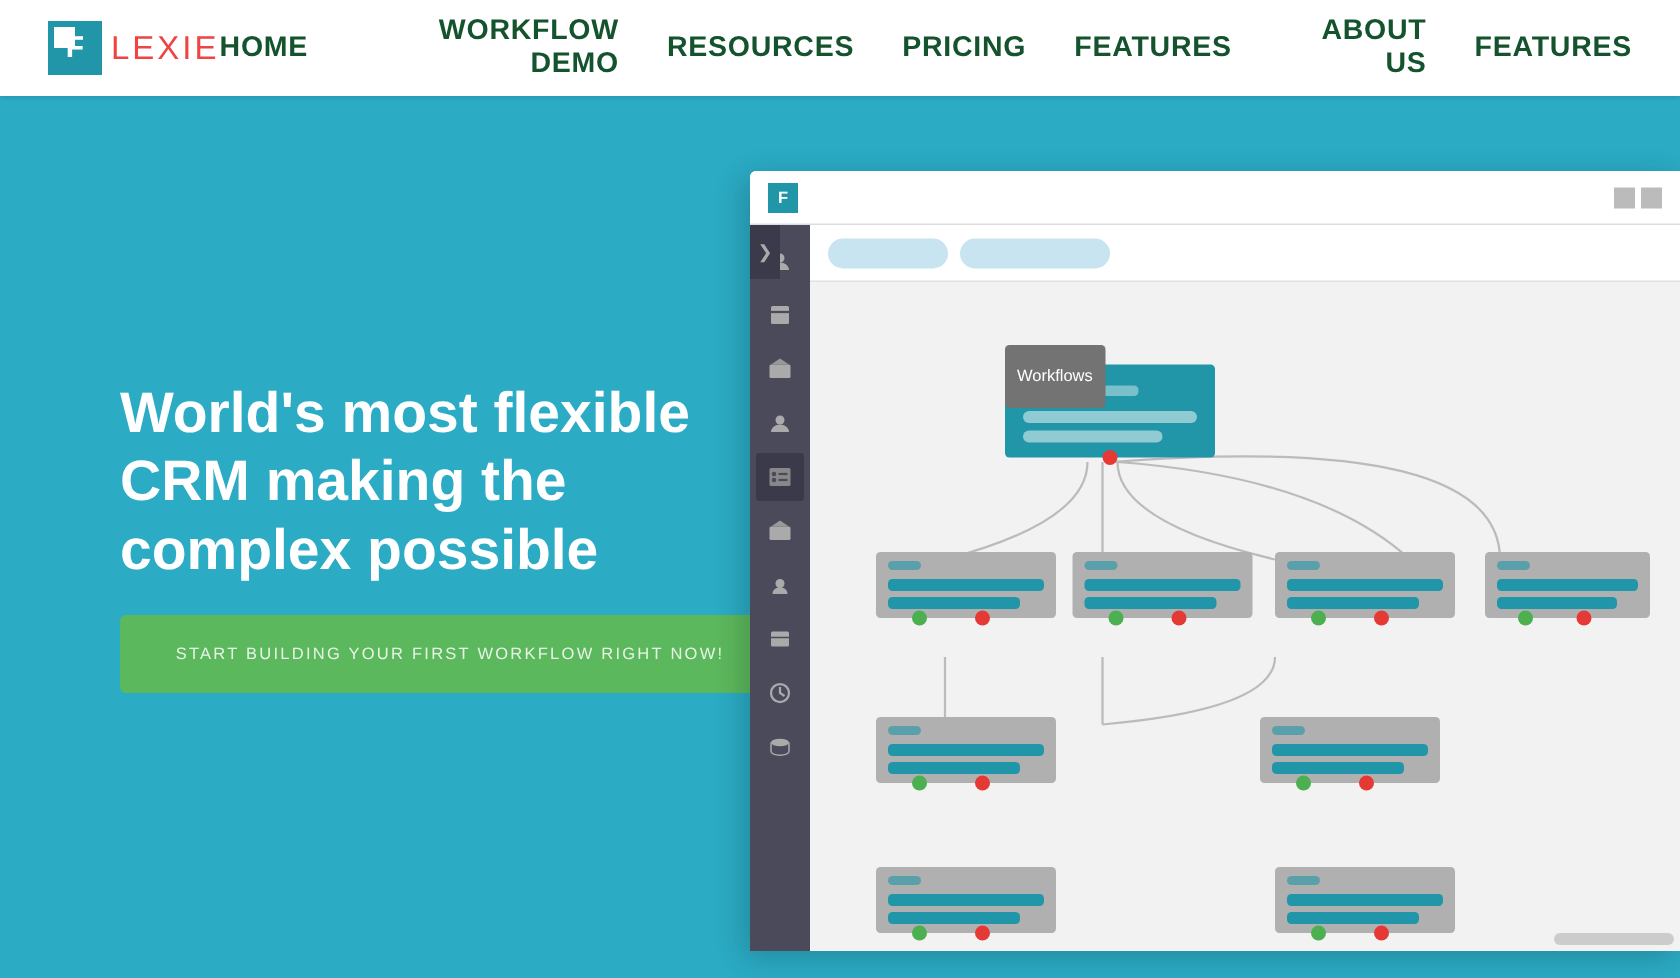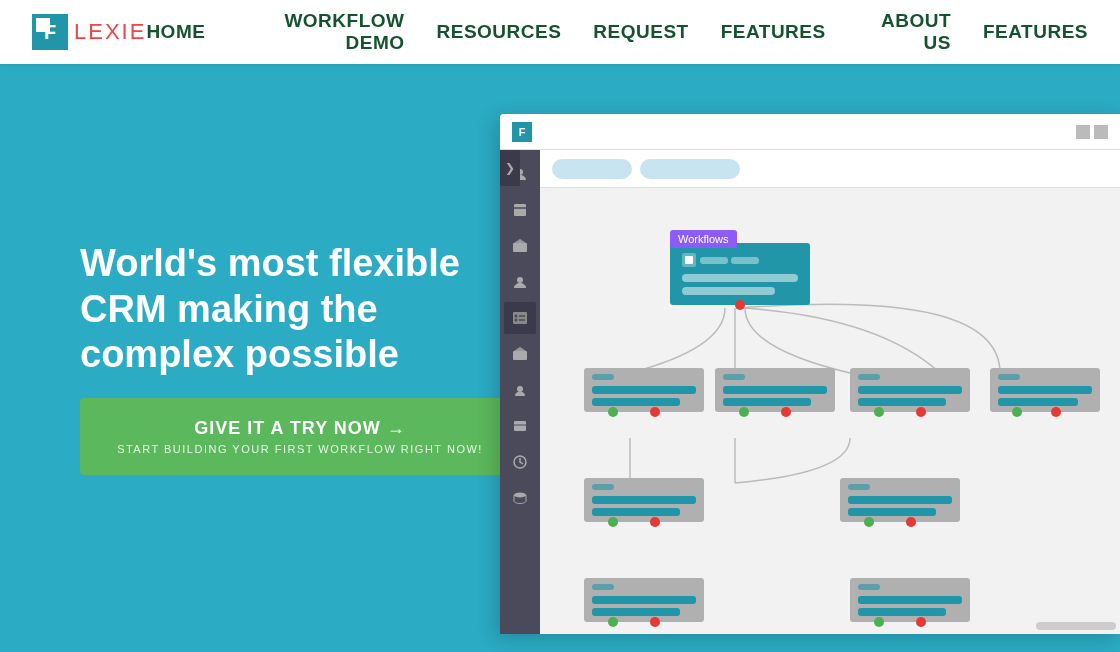--- a/index.html
+++ b/index.html
@@ -244,24 +244,24 @@
     .connections-svg {
       position: absolute;
       top: 0; left: 0;
       width: 100%; height: 100%;
       pointer-events: none;
     }
 
     
     .wf-tooltip {
       position: absolute;
-      background: #8b5cf6;
+      background: #737373;
       color: #fff;
       font-size: 11px;
-      padding: 3px 8px;
+      padding: 15px 8px;
       border-radius: 3px;
       white-space: nowrap;
     }
 
     
     .app-scrollbar {
       position: absolute;
       bottom: 4px;
       right: 4px;
       width: 80px;
@@ -291,32 +291,31 @@
   <div class="logo">
     <div class="logo-icon">
       <span class="logo-f">F</span>
     </div>
     <span class="logo-text">LEXIE</span>
   </div>
   <div class="nav-links">
     <a class="nav-link">HOME</a>
     <a class="nav-link">WORKFLOW DEMO</a>
     <a class="nav-link">RESOURCES</a>
-    <a class="nav-link">REQUEST</a>
+    <a class="nav-link">PRICING</a>
     <a class="nav-link">FEATURES</a>
     <a class="nav-link">ABOUT US</a>
     <a class="nav-link">FEATURES</a>
   </div>
 </nav>
 
 <section class="hero">
   <div class="hero-content">
     <h1 class="hero-title">World's most flexible CRM making the complex possible</h1>
     <button class="cta-button">
-      <span class="cta-main">GIVE IT A TRY NOW →</span>
       <span class="cta-sub">START BUILDING YOUR FIRST WORKFLOW RIGHT NOW!</span>
     </button>
   </div>
 
   <div class="app-screenshot">
 
     <div class="app-titlebar">
       <div class="titlebar-f">F</div>
       <div style="flex:1"></div>
       <div class="titlebar-sq"></div>

